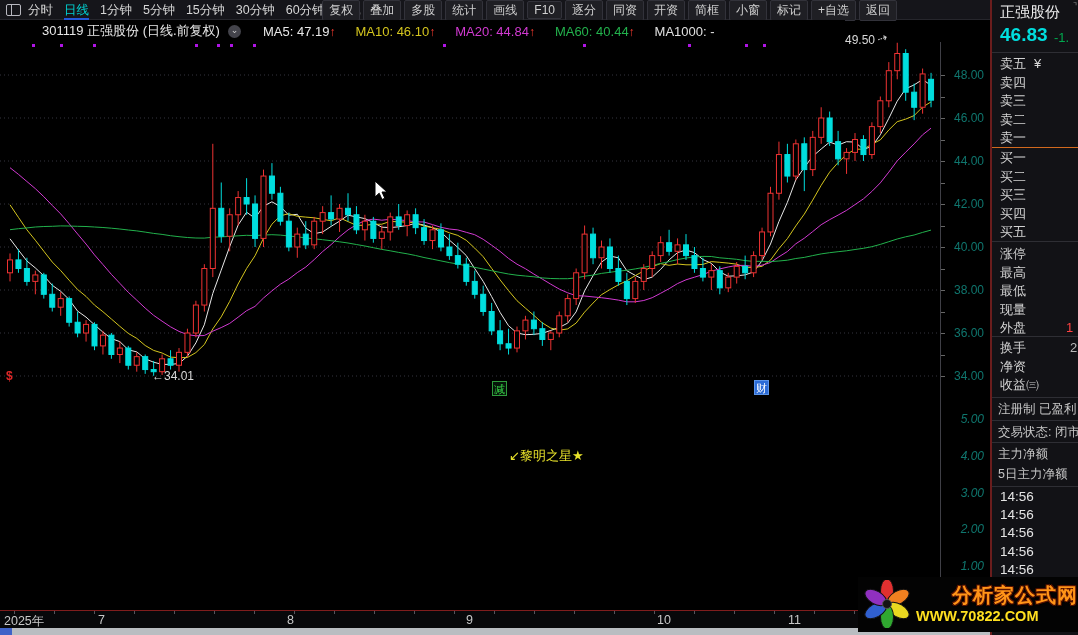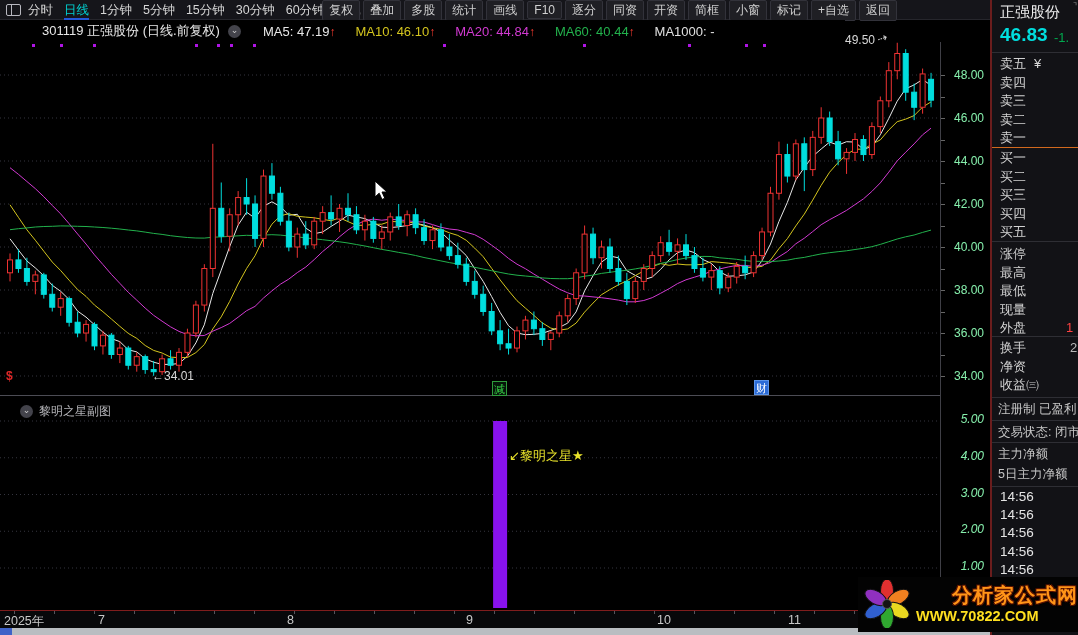--- a/index.html
+++ b/index.html
@@ -26,21 +26,21 @@
   .ma-item .arrow{color:#ff3b30;font-size:12px;}
 
   
   .chart-main{position:absolute;left:0;top:42px;width:940px;height:353px;}
   .chart-sub{position:absolute;left:0;top:395px;width:940px;height:215px;border-top:1px solid #4c4c54;}
   .sub-header{position:absolute;left:12px;top:7px;display:flex;align-items:center;}
   .sub-title{font-size:12px;color:#b4b4b8;margin-left:6px;}
   svg{position:absolute;left:0;top:0;}
 
   .axis-col{position:absolute;left:940px;width:50px;border-left:1px solid #3f3f46;background:#000;}
-  .axis-label{position:absolute;right:6px;font-size:12px;color:#86efac;white-space:nowrap;}
+  .axis-label{position:absolute;right:6px;font-size:12px;color:#0f766e;white-space:nowrap;}
   .axis-tick{position:absolute;left:0;width:4px;height:1px;background:#666;}
 
   
   .anno{position:absolute;font-size:12px;color:#d8d8d8;white-space:nowrap;z-index:5;}
   .anno .arrow-glyph{display:inline-block;transform:rotate(-18deg) translateY(-2px);color:#cfcfcf;}
   .marker-box{position:absolute;width:15px;height:15px;font-size:11px;line-height:14px;text-align:center;z-index:5;}
   .marker-reduce{color:#35d045;border:1px solid #2f9c3c;background:#06150a;}
   .marker-finance{color:#fff;background:#2b6bd6;border:1px solid #5a93e8;}
   .marker-dollar{position:absolute;color:#e02828;font-size:12px;font-weight:bold;z-index:5;}
   .signal-label{position:absolute;font-size:13px;color:#e8e22a;white-space:nowrap;z-index:5;}
@@ -387,34 +387,20 @@
       <div class="axis-tick" style="top: 183.5px;"></div>
       <div class="axis-tick" style="top: 162px;"></div>
       <div class="axis-tick" style="top: 140.5px;"></div>
       <div class="axis-tick" style="top: 119px;"></div>
       <div class="axis-tick" style="top: 97.5px;"></div>
       <div class="axis-tick" style="top: 76px;"></div>
       <div class="axis-tick" style="top: 54.5px;"></div>
       <div class="axis-tick" style="top: 33px;"></div>
     </div>
 
-  <div class="chart-sub">
-    <svg id="svg-sub" width="940" height="215">
-        <line x1="0" y1="25" x2="940" y2="25" stroke="#34343e" stroke-width="1" stroke-dasharray="1 3"></line>
-        <line x1="0" y1="61.75" x2="940" y2="61.75" stroke="#34343e" stroke-width="1" stroke-dasharray="1 3"></line>
-        <line x1="0" y1="98.5" x2="940" y2="98.5" stroke="#34343e" stroke-width="1" stroke-dasharray="1 3"></line>
-        <line x1="0" y1="135.25" x2="940" y2="135.25" stroke="#34343e" stroke-width="1" stroke-dasharray="1 3"></line>
-        <line x1="0" y1="172" x2="940" y2="172" stroke="#34343e" stroke-width="1" stroke-dasharray="1 3"></line>
-        <rect x="493.09999999999997" y="25" width="14" height="187" fill="#8812ee"></rect>
-      </svg>
-    <div class="sub-header">
-      <span class="circle-icon"></span>
-      <span class="sub-title">黎明之星副图</span>
-    </div>
-  </div>
   <div class="axis-col" id="axis-sub" style="top:394px;height:215px;font-style:italic;">
       <div class="axis-label" style="top: 18px;">5.00</div>
       <div class="axis-label" style="top: 54.75px;">4.00</div>
       <div class="axis-label" style="top: 91.5px;">3.00</div>
       <div class="axis-label" style="top: 128.25px;">2.00</div>
       <div class="axis-label" style="top: 165px;">1.00</div>
     </div>
 
   <div class="anno" style="left:845px;top:33px;"><span>49.50</span> <span class="arrow-glyph">⇢</span></div>
   <div class="anno" style="left:152px;top:369px;">←34.01</div>

